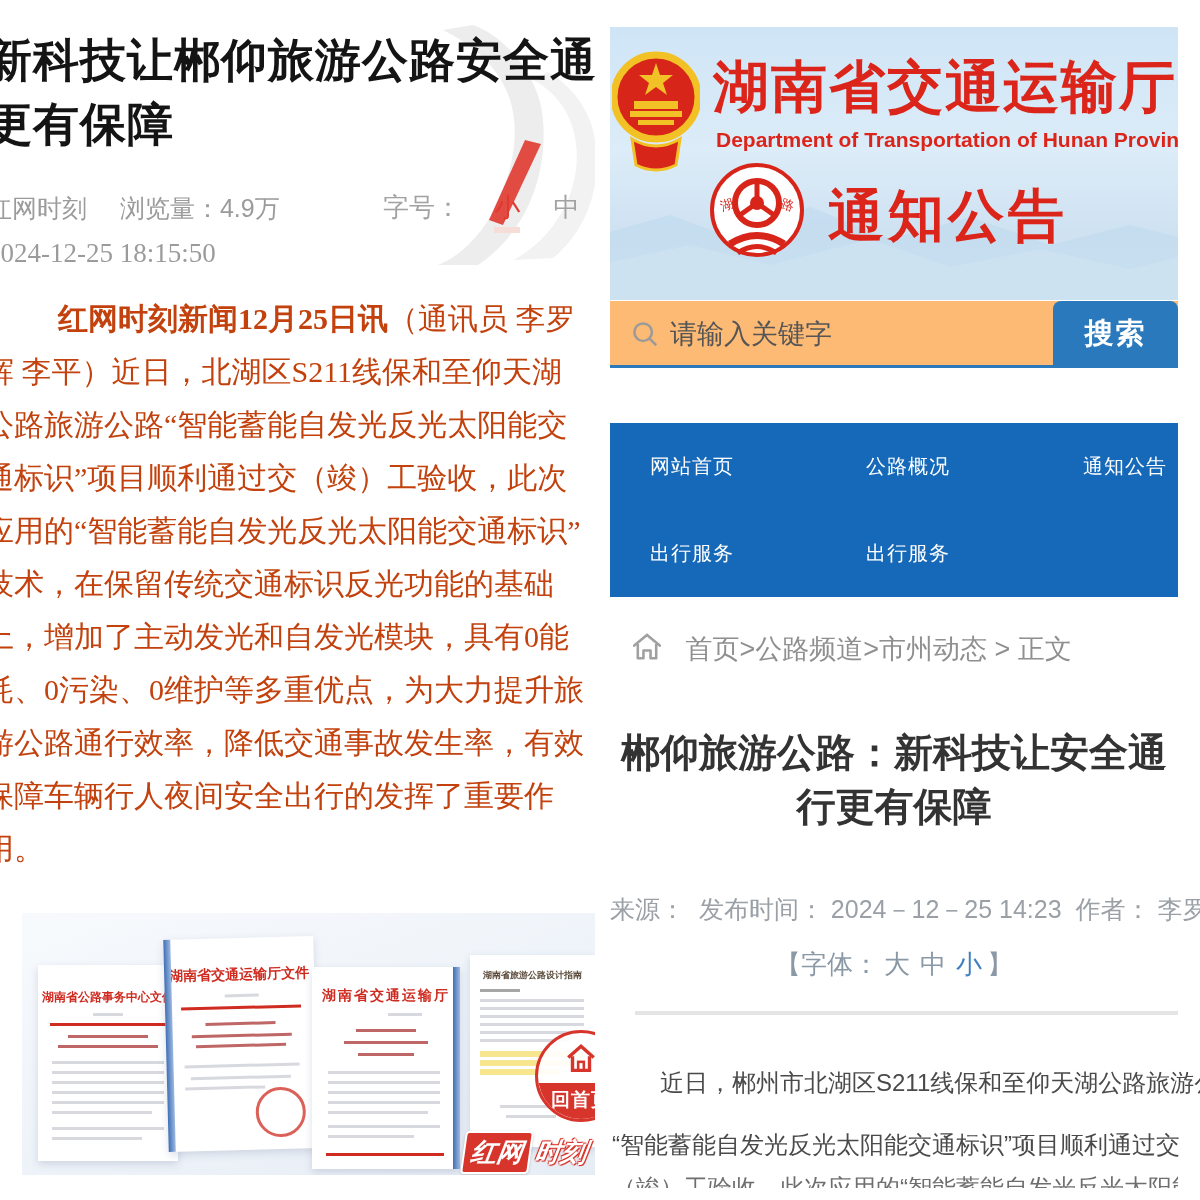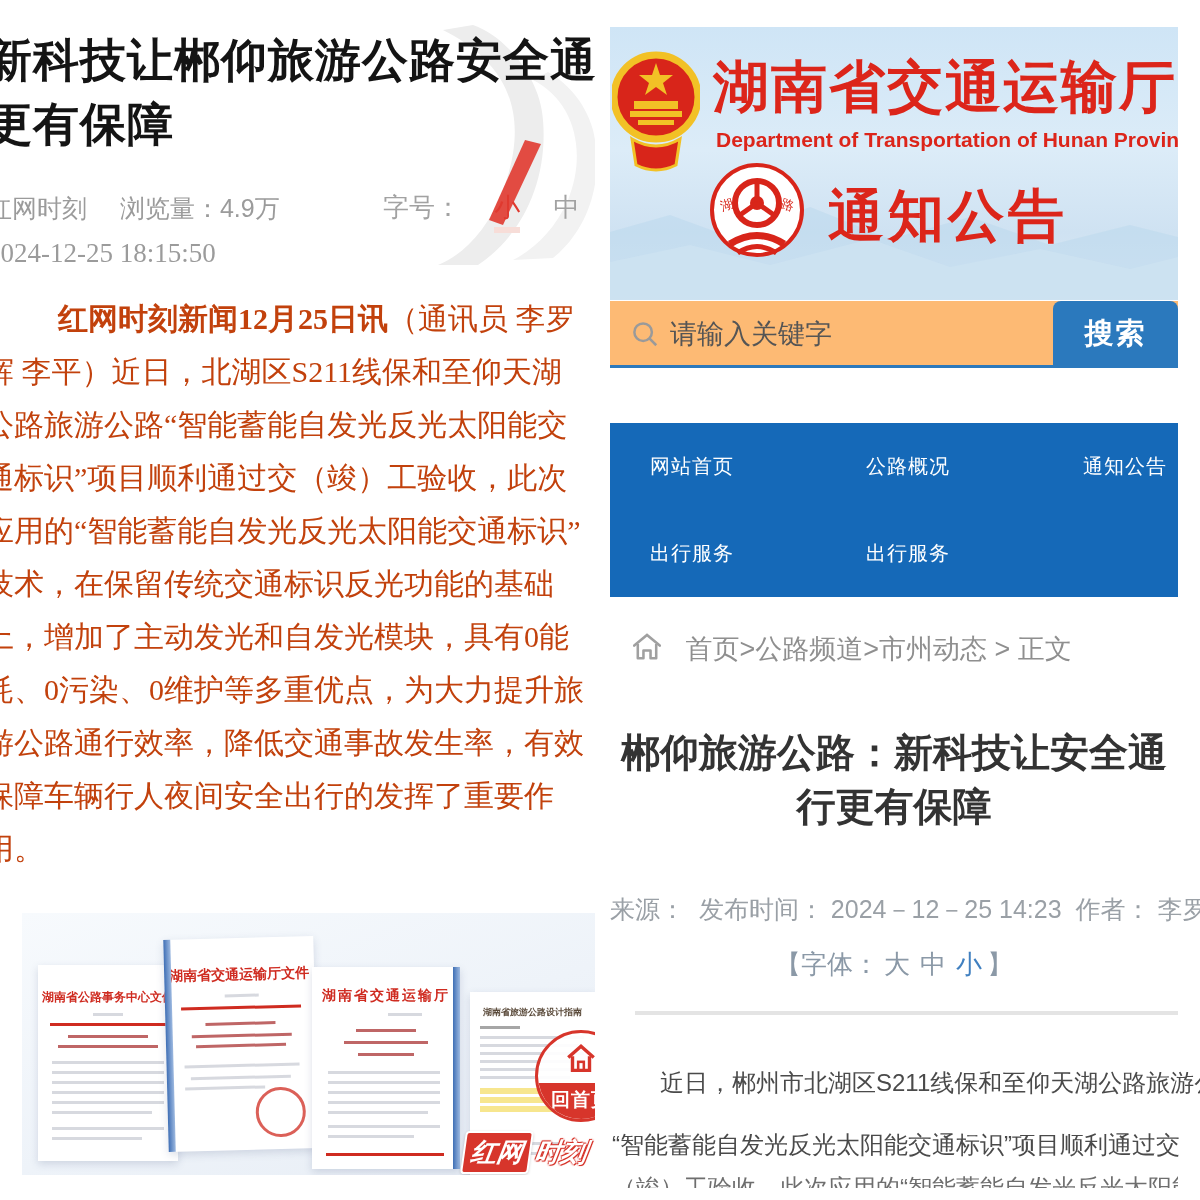--- a/index.html
+++ b/index.html
@@ -177,21 +177,21 @@
       <div class="tline" style="left:16px;top:104px;width:112px;"></div>
       <div class="tline" style="left:16px;top:114px;width:112px;"></div>
       <div class="tline" style="left:16px;top:124px;width:112px;"></div>
       <div class="tline" style="left:16px;top:134px;width:112px;"></div>
       <div class="tline" style="left:16px;top:144px;width:100px;"></div>
       <div class="tline" style="left:16px;top:158px;width:112px;"></div>
       <div class="tline" style="left:16px;top:168px;width:86px;"></div>
       <div class="rrule" style="left:14px;top:186px;width:118px;"></div>
     </div>
 
-    <div class="doc" style="left:448px;top:42px;width:125px;height:192px;margin-top:37px;">
+    <div class="doc" style="left:448px;top:42px;width:125px;height:192px;">
       <div class="doc-title-red" style="font-size:9px;margin-top:14px;color:#5a4a3a;">湖南省旅游公路设计指南</div>
       <div class="tline" style="left:10px;top:34px;width:40px;background:#888;"></div>
       <div class="tline" style="left:10px;top:44px;width:104px;"></div>
       <div class="tline" style="left:10px;top:52px;width:104px;"></div>
       <div class="tline" style="left:10px;top:60px;width:104px;"></div>
       <div class="tline" style="left:10px;top:68px;width:104px;"></div>
       <div class="tline" style="left:10px;top:76px;width:104px;"></div>
       <div class="tline" style="left:10px;top:84px;width:90px;"></div>
       <div class="hl" style="left:10px;top:96px;width:104px;height:6px;"></div>
       <div class="hl" style="left:10px;top:105px;width:104px;height:6px;"></div>

